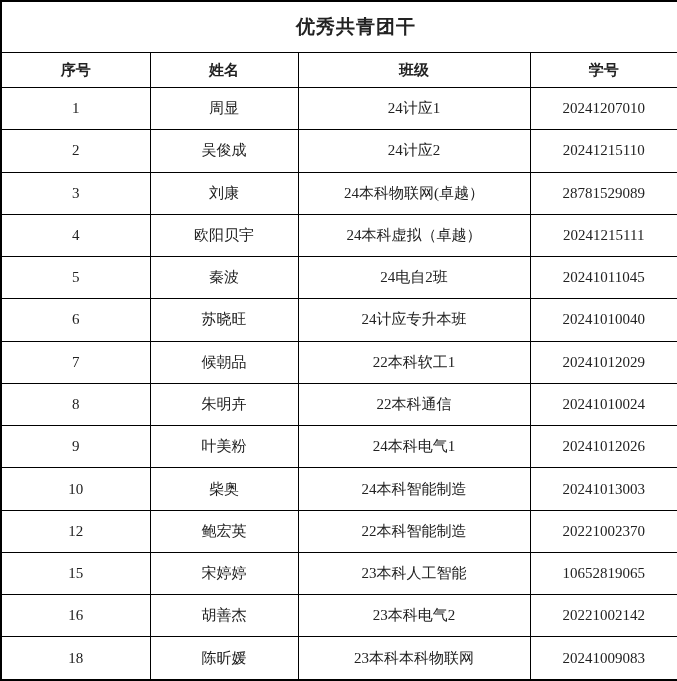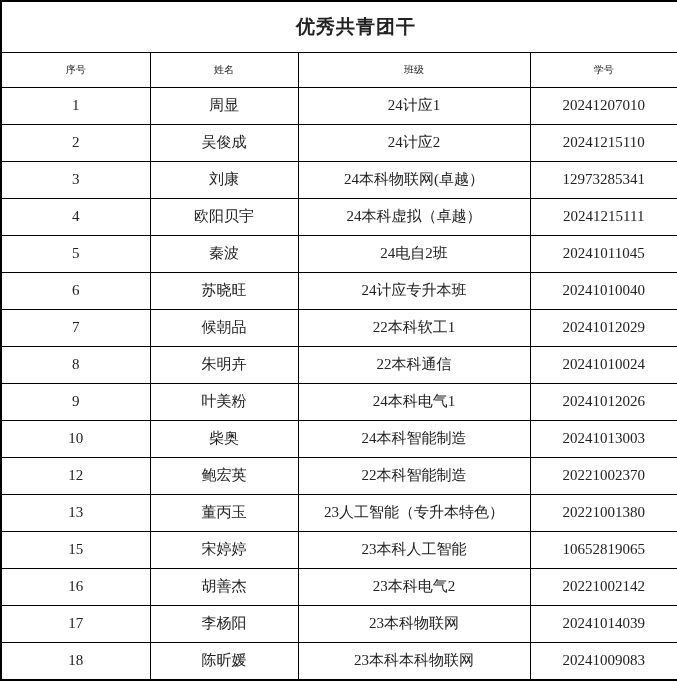--- a/index.html
+++ b/index.html
@@ -32,22 +32,22 @@
   }
   tr.title-row th {
     height: 50px;
     font-size: 19px;
     font-weight: bold;
     letter-spacing: 1px;
     padding-left: 33px;
   }
   tr.header-row th {
     height: 34px;
-    font-size: 10px;
-    font-weight: normal;
+    font-size: 15px;
+    font-weight: bold;
   }
   tr.data-row td {
     height: 31px;
     font-size: 15px;
     font-weight: normal;
   }
 </style>
 </head>
 <body>
 
@@ -80,21 +80,21 @@
         <tr class="data-row">
           <td class="cell-number">2</td>
           <td class="cell-name">吴俊成</td>
           <td class="cell-class">24计应2</td>
           <td class="cell-student-id">20241215110</td>
         </tr>
         <tr class="data-row">
           <td class="cell-number">3</td>
           <td class="cell-name">刘康</td>
           <td class="cell-class">24本科物联网(卓越）</td>
-          <td class="cell-student-id">12973285341</td>
+          <td class="cell-student-id">28781529089</td>
         </tr>
         <tr class="data-row">
           <td class="cell-number">4</td>
           <td class="cell-name">欧阳贝宇</td>
           <td class="cell-class">24本科虚拟（卓越）</td>
           <td class="cell-student-id">20241215111</td>
         </tr>
         <tr class="data-row">
           <td class="cell-number">5</td>
           <td class="cell-name">秦波</td>
@@ -131,44 +131,32 @@
           <td class="cell-class">24本科智能制造</td>
           <td class="cell-student-id">20241013003</td>
         </tr>
         <tr class="data-row">
           <td class="cell-number">12</td>
           <td class="cell-name">鲍宏英</td>
           <td class="cell-class">22本科智能制造</td>
           <td class="cell-student-id">20221002370</td>
         </tr>
         <tr class="data-row">
-          <td class="cell-number">13</td>
-          <td class="cell-name">董丙玉</td>
-          <td class="cell-class">23人工智能（专升本特色）</td>
-          <td class="cell-student-id">20221001380</td>
-        </tr>
-        <tr class="data-row">
           <td class="cell-number">15</td>
           <td class="cell-name">宋婷婷</td>
           <td class="cell-class">23本科人工智能</td>
           <td class="cell-student-id">10652819065</td>
         </tr>
         <tr class="data-row">
           <td class="cell-number">16</td>
           <td class="cell-name">胡善杰</td>
           <td class="cell-class">23本科电气2</td>
           <td class="cell-student-id">20221002142</td>
         </tr>
         <tr class="data-row">
-          <td class="cell-number">17</td>
-          <td class="cell-name">李杨阳</td>
-          <td class="cell-class">23本科物联网</td>
-          <td class="cell-student-id">20241014039</td>
-        </tr>
-        <tr class="data-row">
           <td class="cell-number">18</td>
           <td class="cell-name">陈昕媛</td>
           <td class="cell-class">23本科本科物联网</td>
           <td class="cell-student-id">20241009083</td>
         </tr>
       </tbody>
   </table>
 </div>
 
 </body></html>

